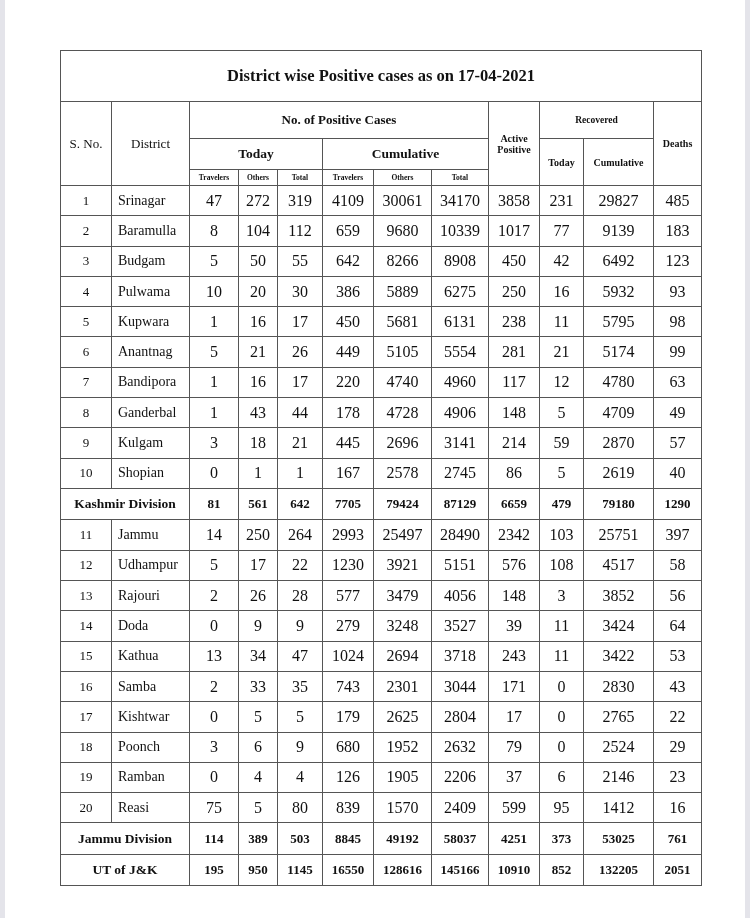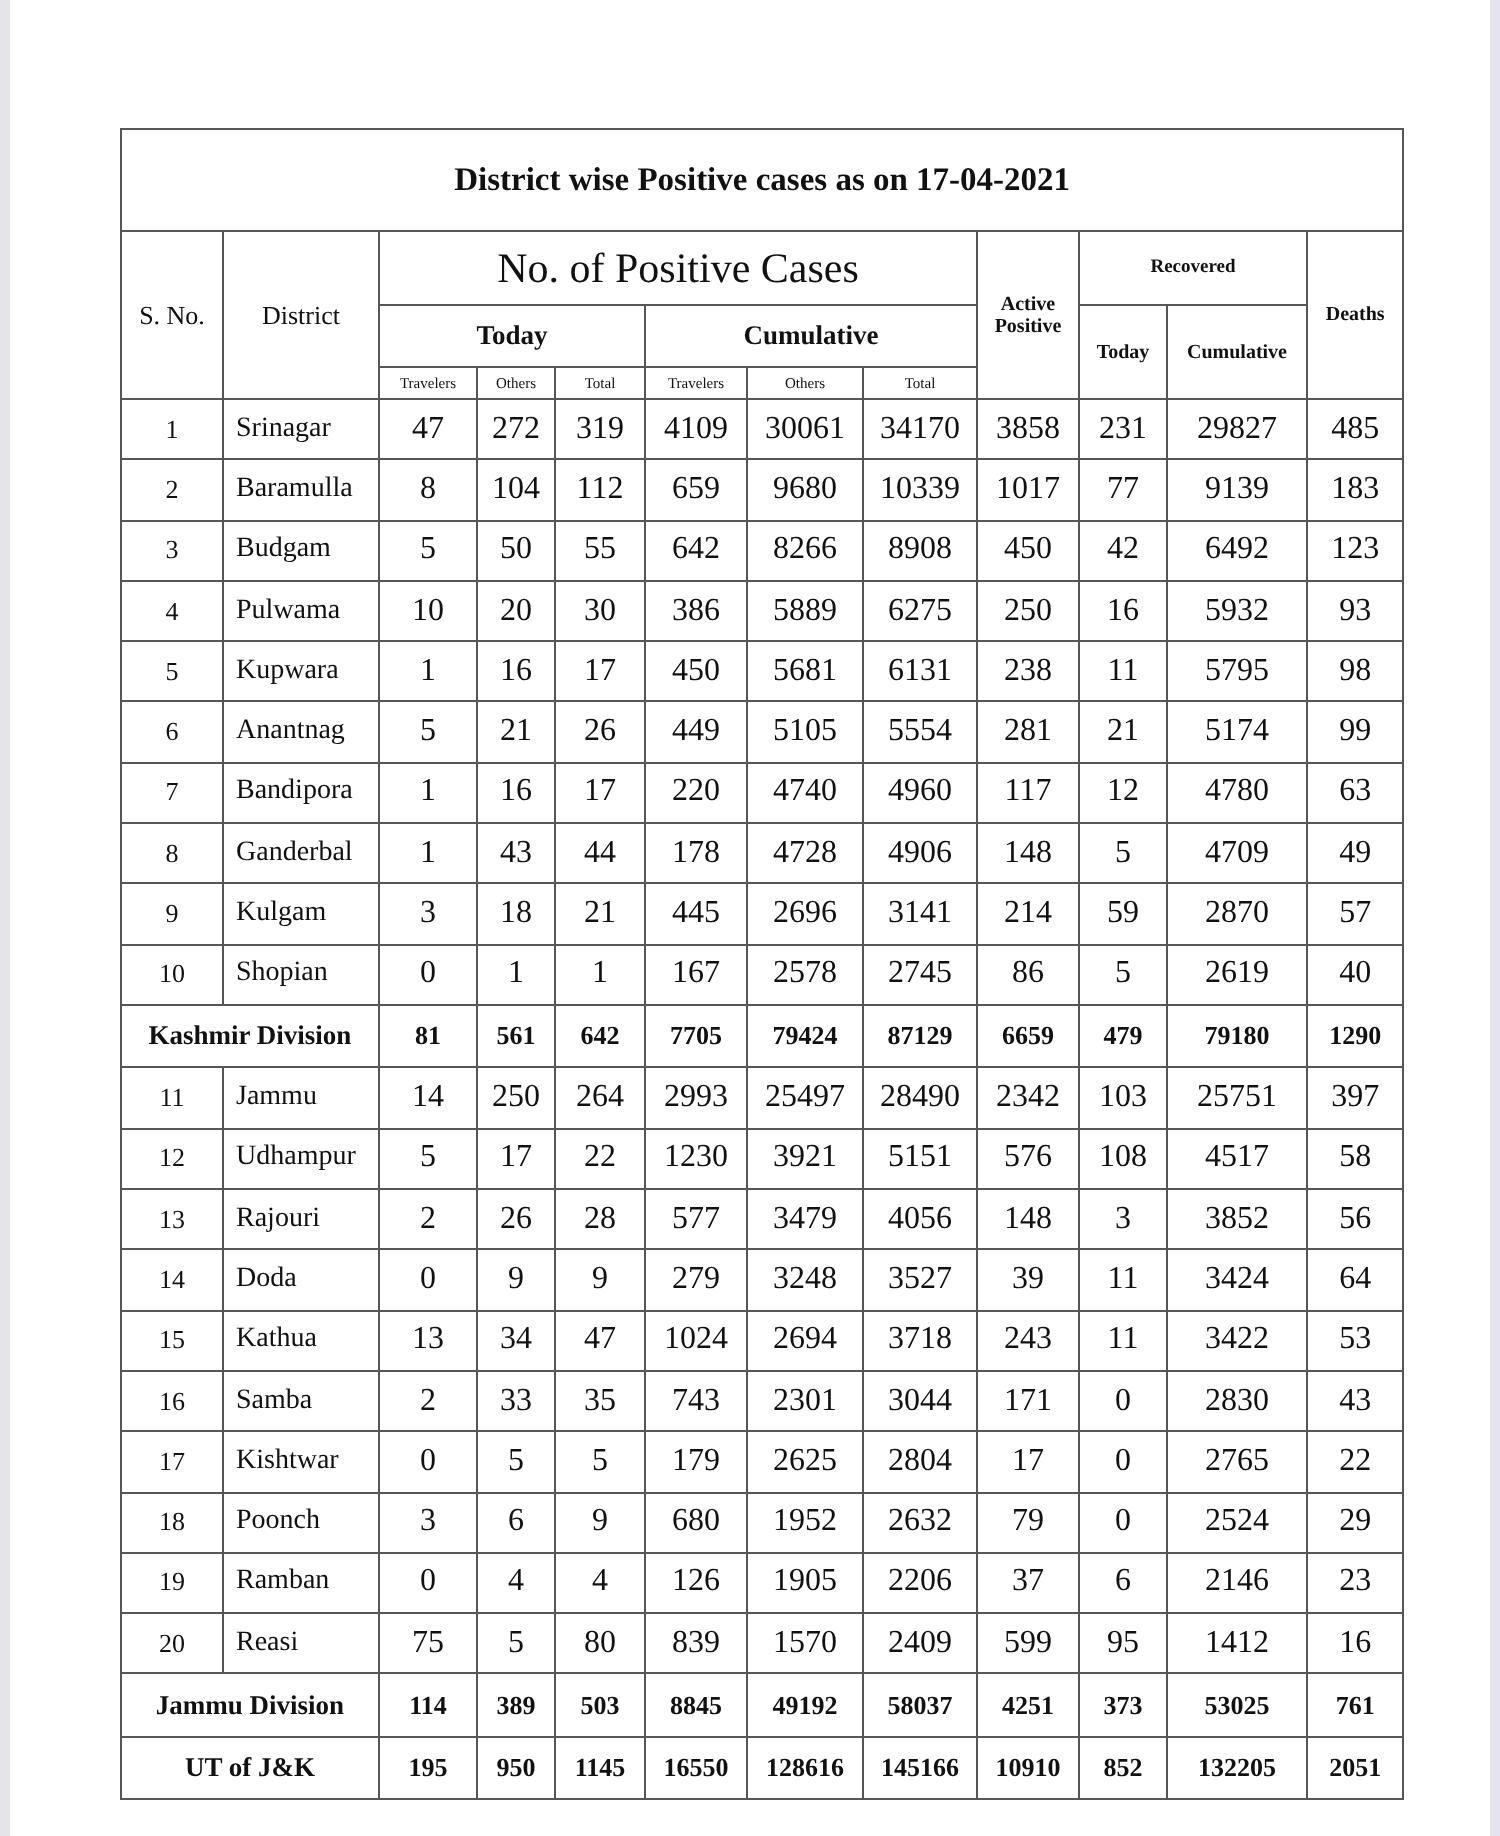--- a/index.html
+++ b/index.html
@@ -3,32 +3,32 @@
 <meta charset="utf-8">
 <style>
   html, body { margin:0; padding:0; }
   body {
     width:750px; height:918px; background:#ffffff; position:relative; overflow:hidden;
     font-family: "Liberation Serif", "DejaVu Serif", serif; color:#111;
   }
   .edge-left { position:absolute; left:0; top:0; width:5px; height:918px; background:#e4e4ea; }
   .edge-right { position:absolute; right:0; top:0; width:5px; height:918px; background:#e4e4ea; }
   table.report {
-    position:absolute; left:60px; top:64px; width:641px;
+    position:absolute; left:60px; top:50px; width:641px;
     border-collapse:collapse; table-layout:fixed;
   }
   table.report td, table.report th {
     border:1px solid #555; padding:0; text-align:center; vertical-align:middle;
     overflow:hidden; white-space:nowrap;
   }
   .title-cell { height:50px; font-weight:bold; font-size:16.5px; }
   .h-sno, .h-district { font-weight:normal; font-size:13px; }
-  .h-big { font-weight:normal; font-size:21px; height:36px; }
+  .h-big { font-weight:bold; font-size:13px; height:36px; }
   .h-mid { font-weight:bold; font-size:13.5px; height:30px; }
-  .h-small { font-weight:normal; font-size:7.5px; height:15px; }
+  .h-small { font-weight:bold; font-size:7.5px; height:15px; }
   .h-active { font-weight:bold; font-size:10px; line-height:11px; white-space:normal !important; }
   .h-recovered { font-weight:bold; font-size:9.5px; }
   .h-rec-sub { font-weight:bold; font-size:10px; }
   .h-deaths { font-weight:bold; font-size:10px; }
   tr.hrow-last td { height:15px; }
   tr.data td { height:29.3px; font-size:16px; }
   tr.data td.sno { font-size:13px; }
   tr.data td.district { font-size:14px; text-align:left; padding-left:6px;margin-top:48px; }
   tr.total td { height:30.5px; font-weight:bold; font-size:13px;margin-left:47px; }
   tr.total td.label { font-size:13.5px; }

